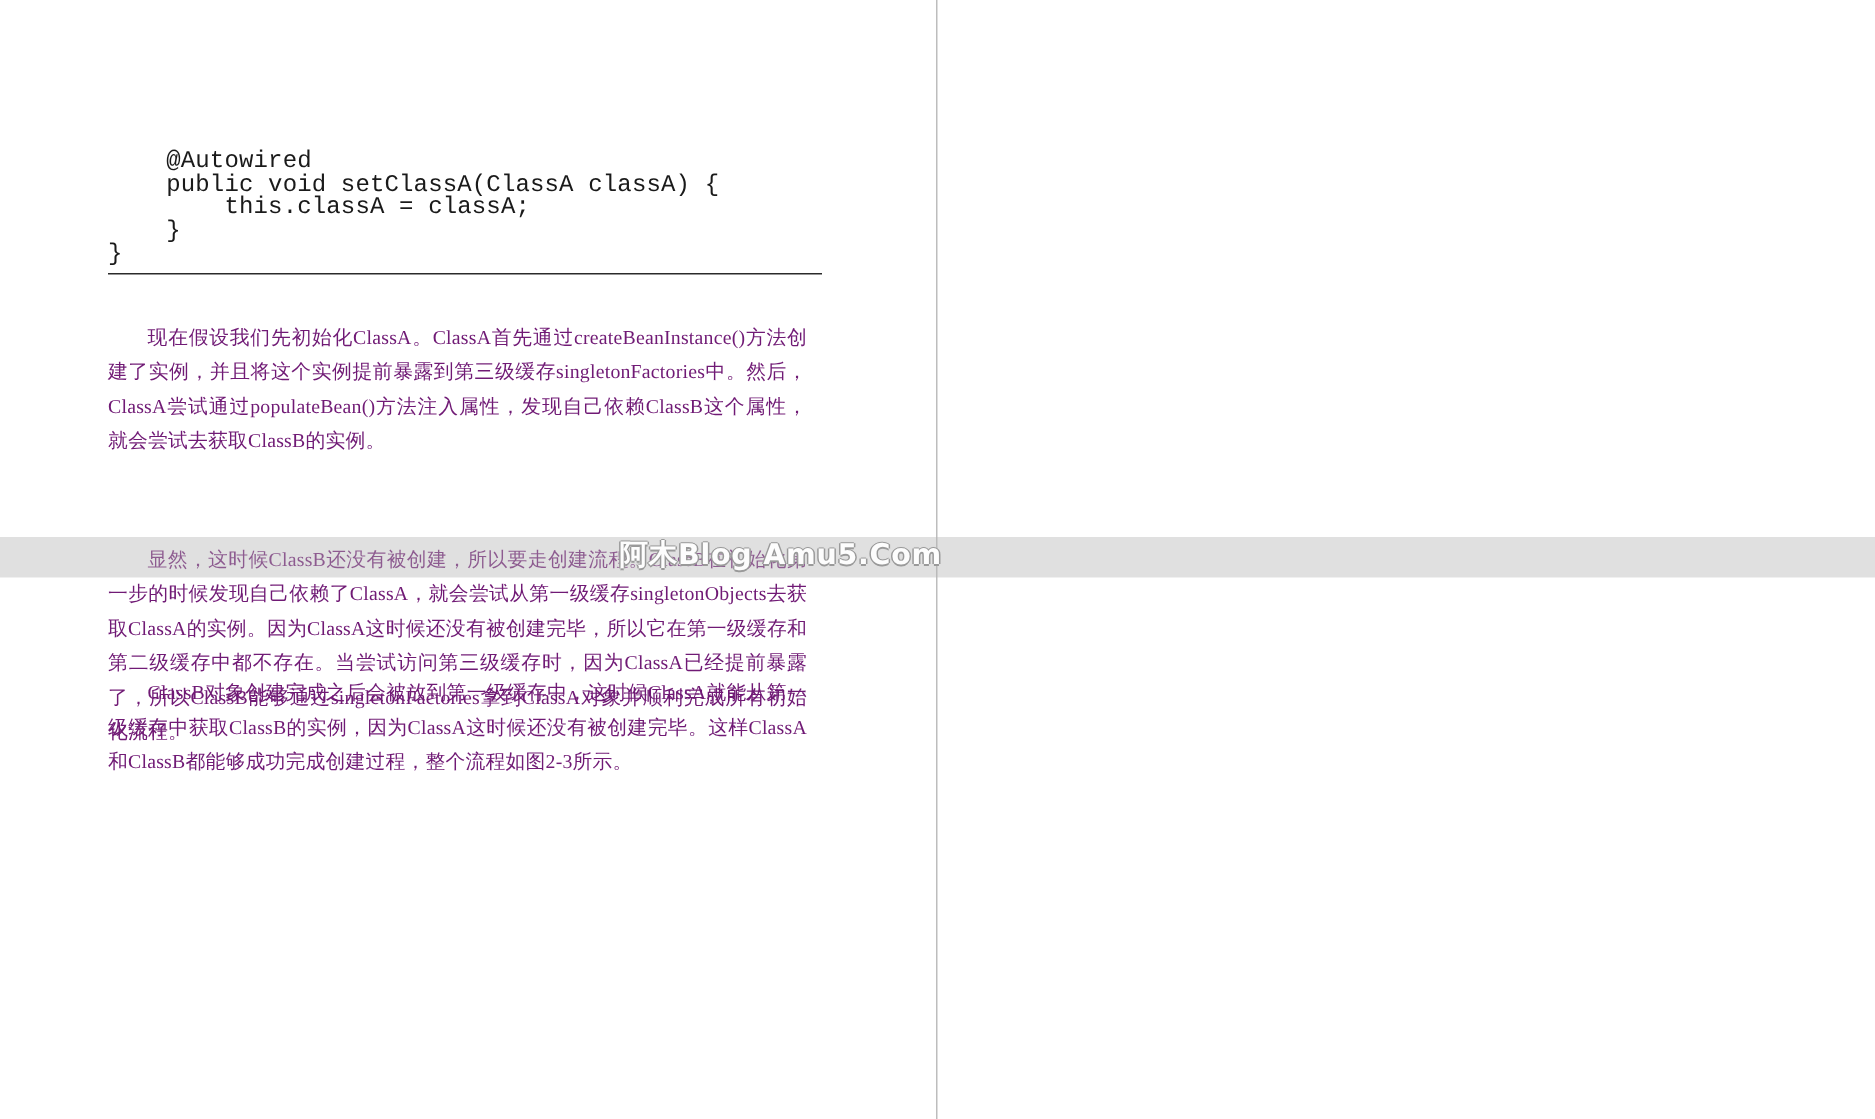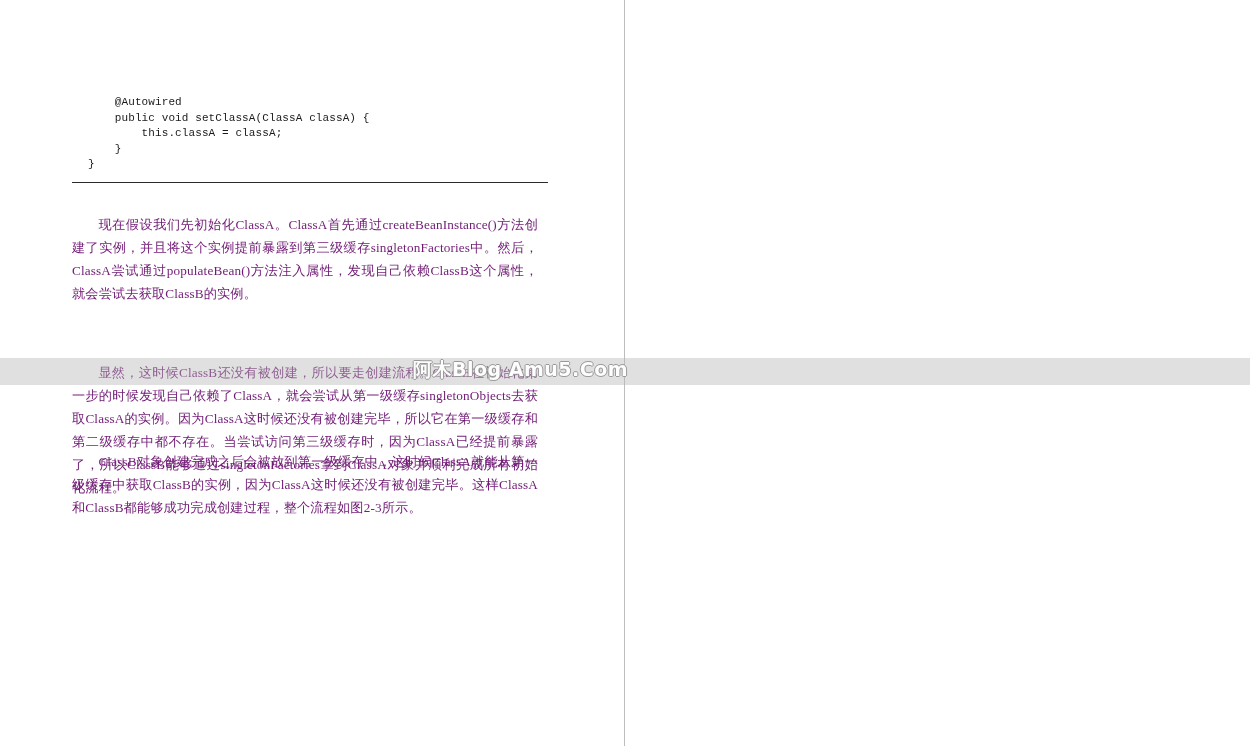--- a/index.html
+++ b/index.html
@@ -14,23 +14,23 @@
   .page{position:relative;height:746px;background:#fff;}
   .page-left{width:625px;}
   .page-right{width:625px;}
   .page-divider{
     position:absolute;left:624px;top:0;width:1px;height:746px;
     background:#bdbdbd;
   }
 
   
   .code-block{
-    position:absolute;left:88px;top:84px;width:470px;
+    position:absolute;left:72px;top:84px;width:470px;
     font-family:"Liberation Mono","DejaVu Sans Mono",monospace;
-    font-size:11px;line-height:15.5px;color:#1a1a1a;
+    font-size:16px;line-height:15.5px;color:#1a1a1a;
     white-space:pre;
     letter-spacing:0.1px;
   }
   .code-rule{
     position:absolute;left:72px;top:182px;width:476px;height:0;
     border-top:1.3px solid #2b2b2b;
   }
 
   
   .para{

